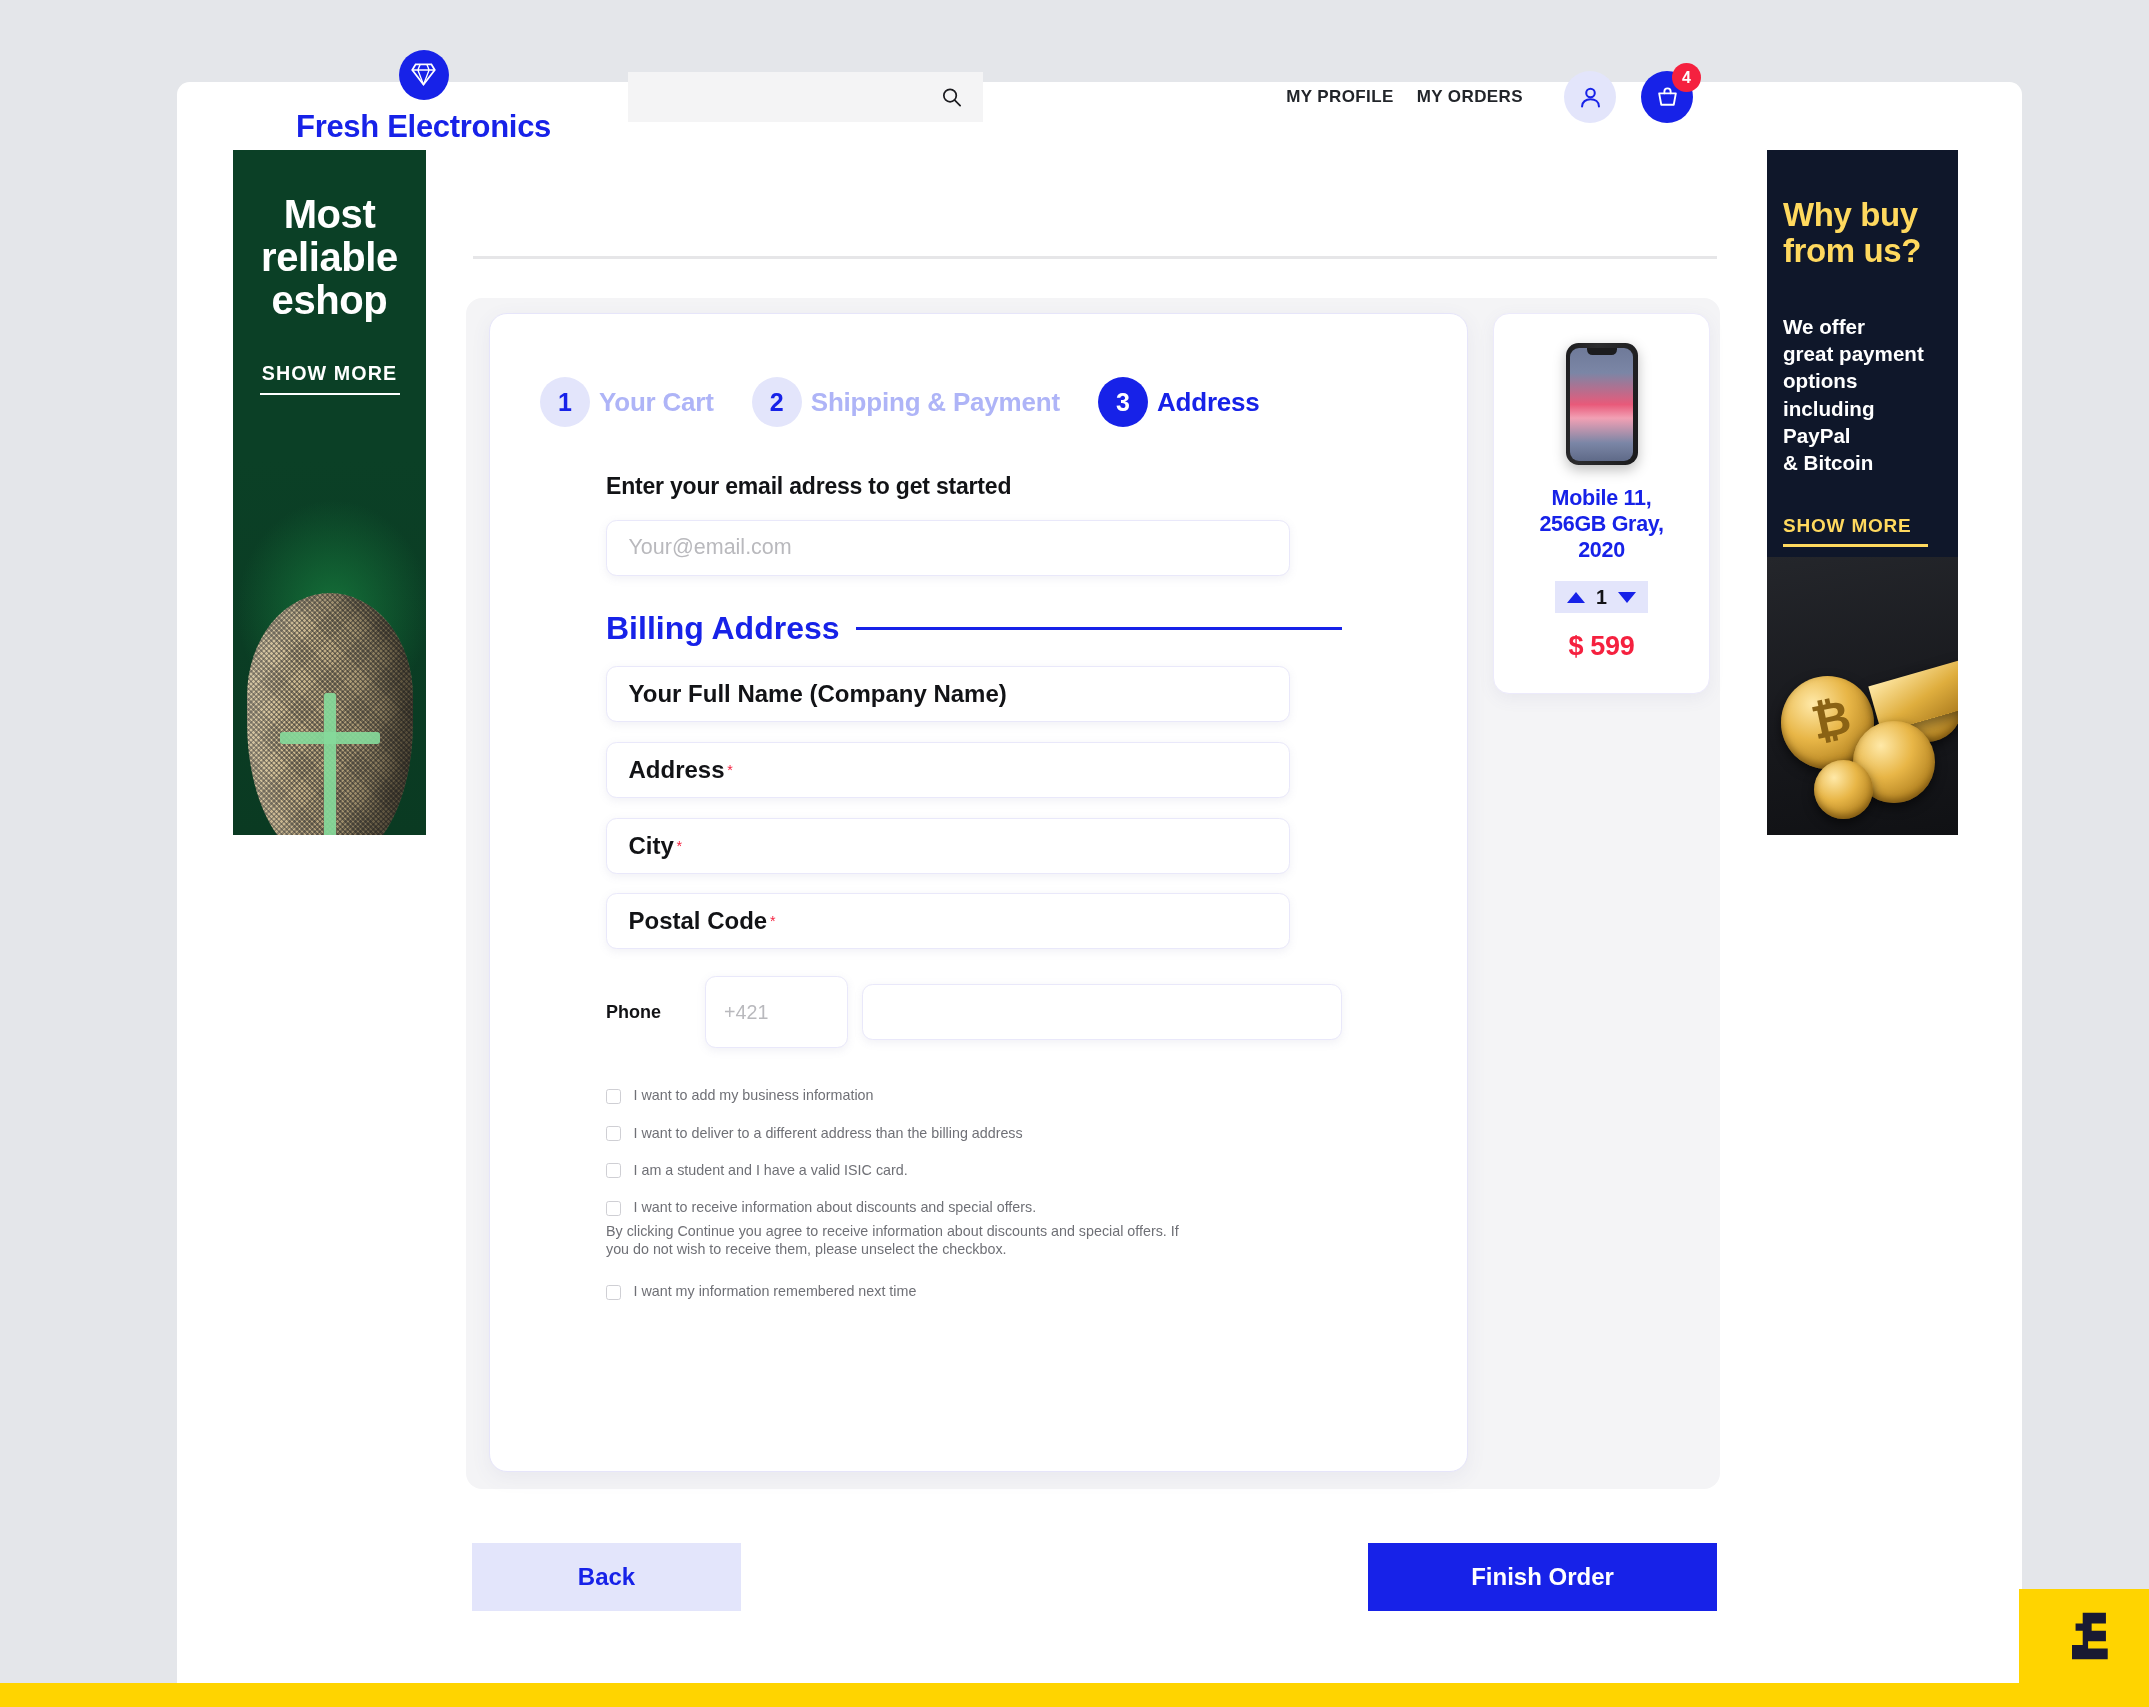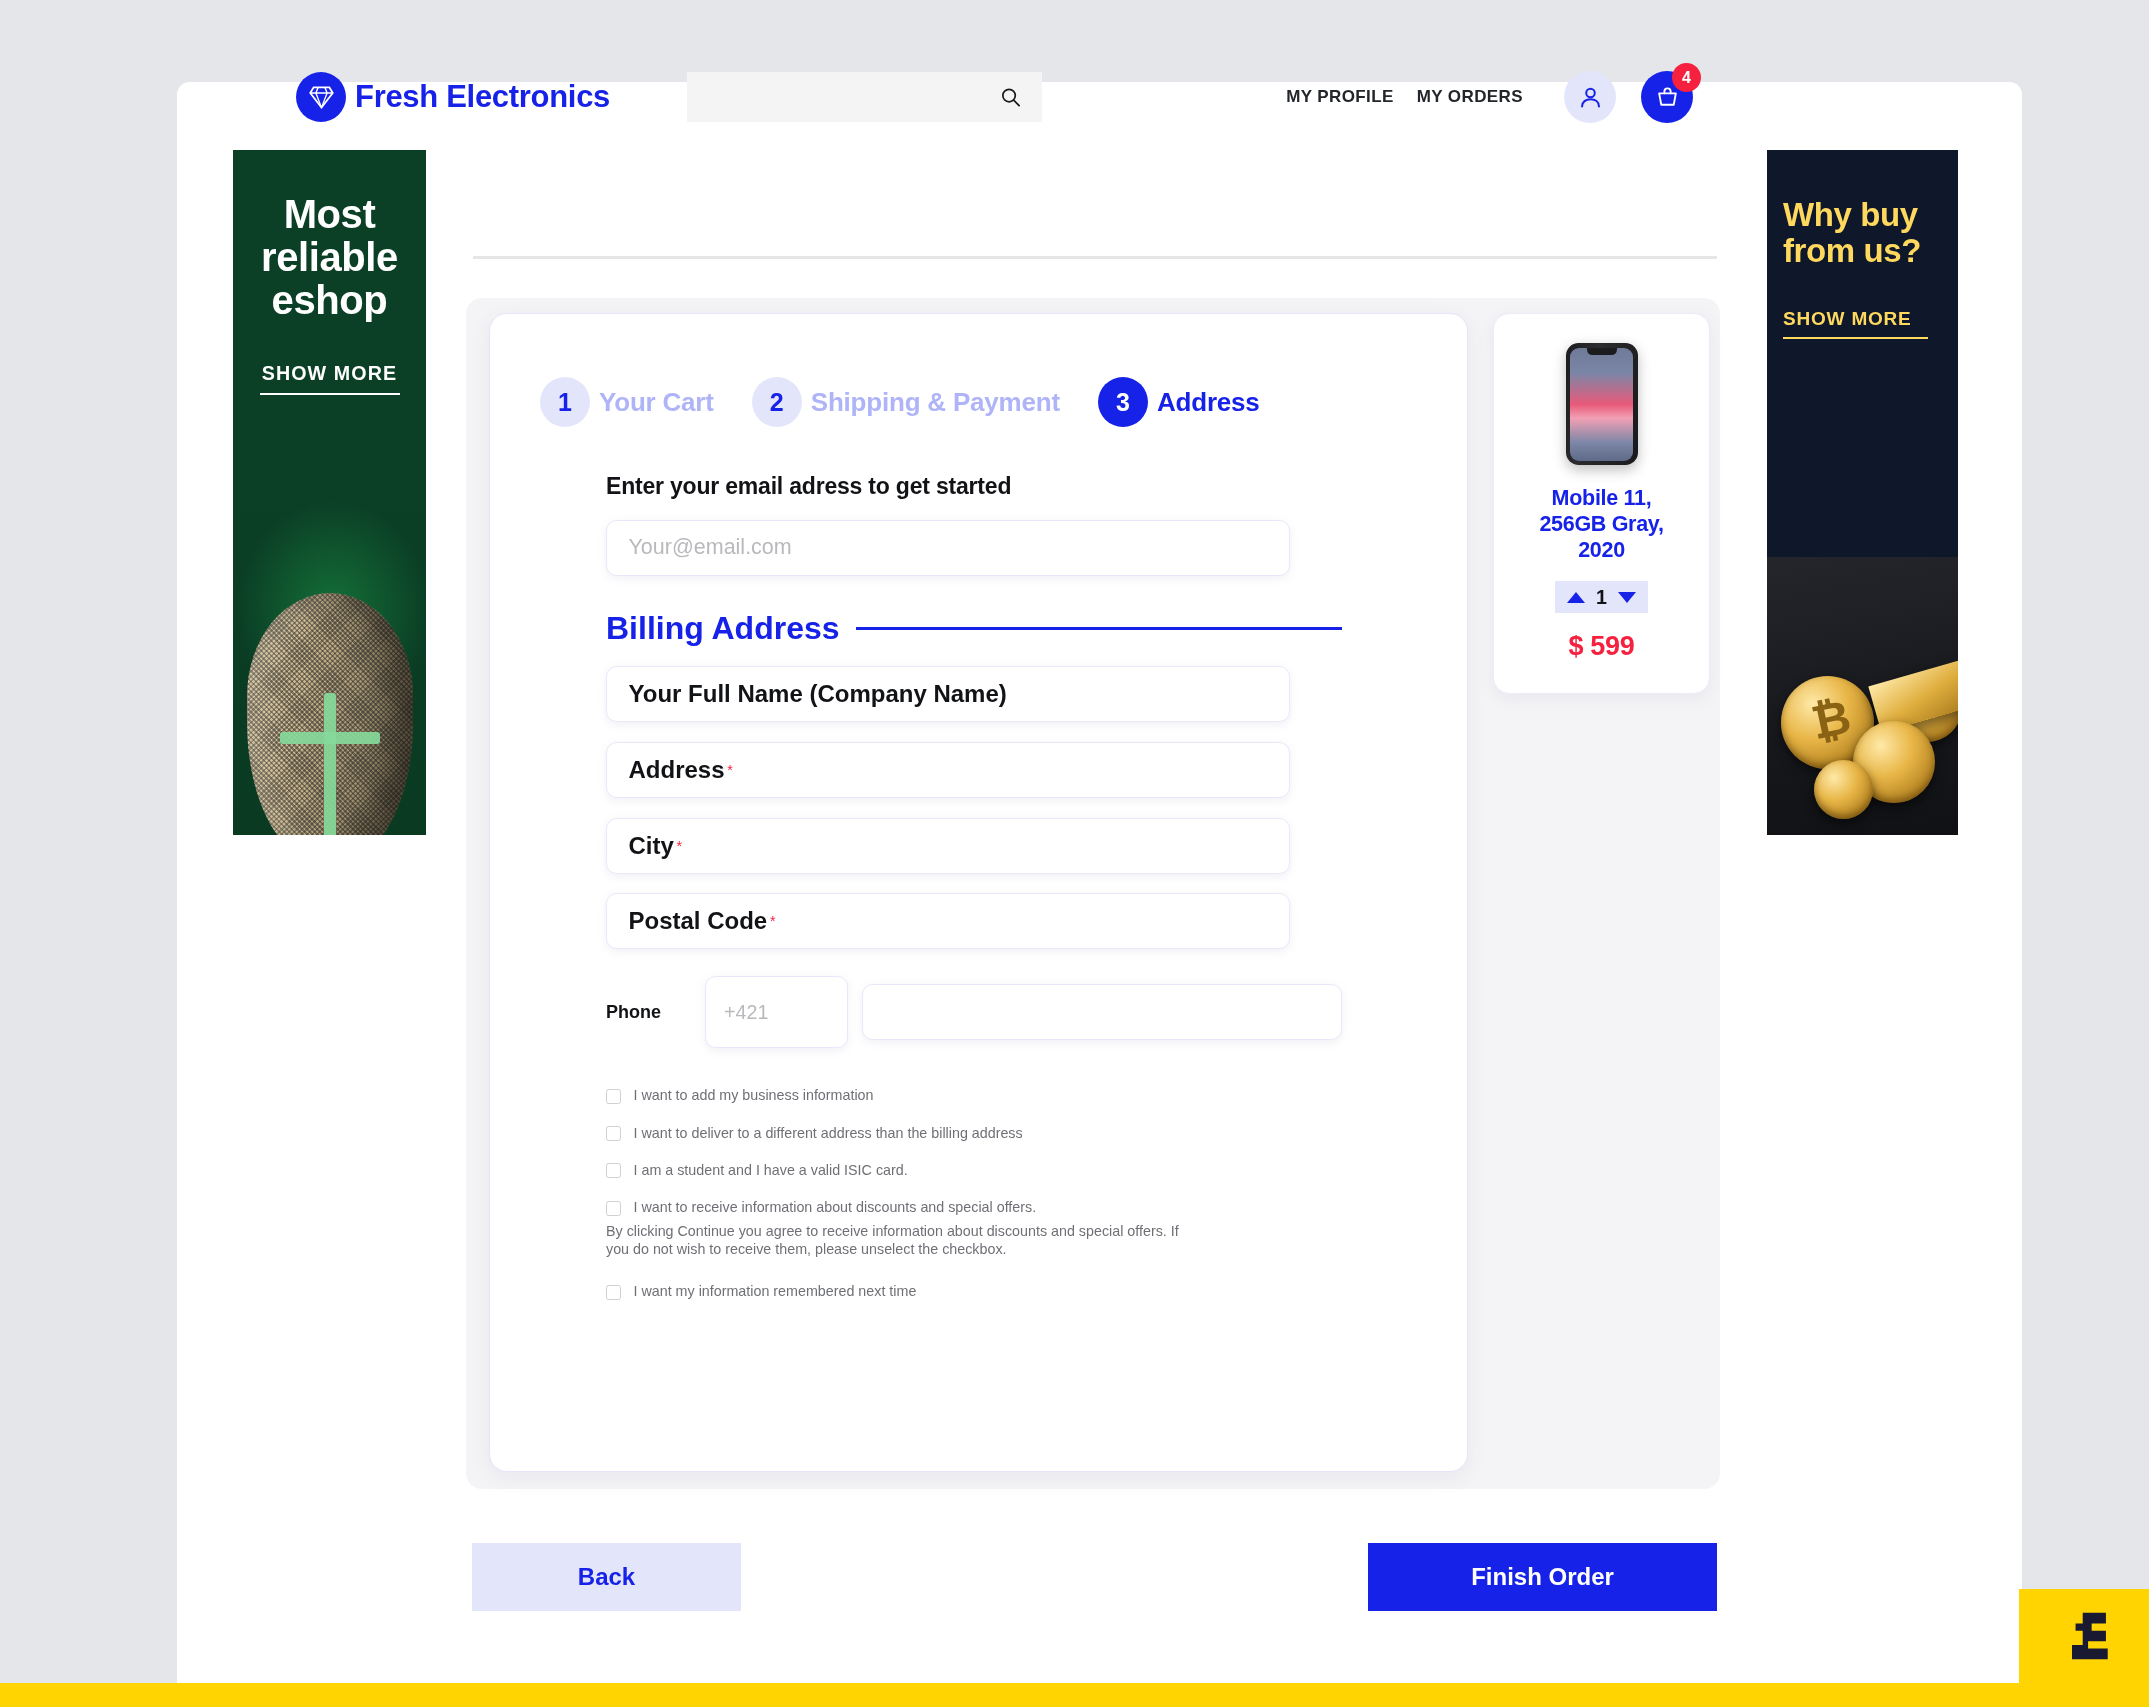--- a/index.html
+++ b/index.html
@@ -50,21 +50,21 @@
   .header {
     position: absolute;
     left: 296px;
     top: 56px;
     width: 1397px;
     height: 82px;
     display: flex;
     align-items: center;
   }
 
-  .brand { display: flex; align-items: center; gap: 9px; }
+  .brand { display: flex; align-items: center; gap: 9px; flex-direction: column; }
 
   .brand-logo {
     width: 50px; height: 50px;
     border-radius: 50%;
     background: #1722e8;
     display: flex; align-items: center; justify-content: center;
   }
 
   .brand-name {
     font-size: 31px;
@@ -672,20 +672,26 @@
   </div>
   <div class="speaker-art">
     <div class="speaker-body">
       <div class="speaker-plus"></div>
     </div>
   </div>
 </div>
 
 <div class="banner-right">
   <div class="banner-right-title">Why buy from us?</div>
+  <div class="banner-right-body">We offer
+great payment
+options
+including
+PayPal
+&amp; Bitcoin</div>
   <div class="banner-right-cta">
     <div class="banner-right-cta-text">SHOW MORE</div>
     <div class="banner-right-cta-rule"></div>
   </div>
   <div class="coins-art">
     <div class="coin coin-1"></div>
     <div class="coin coin-3"></div>
     <div class="coin-bar"></div>
     <div class="coin coin-2"></div>
     <div class="coin coin-4"></div>

